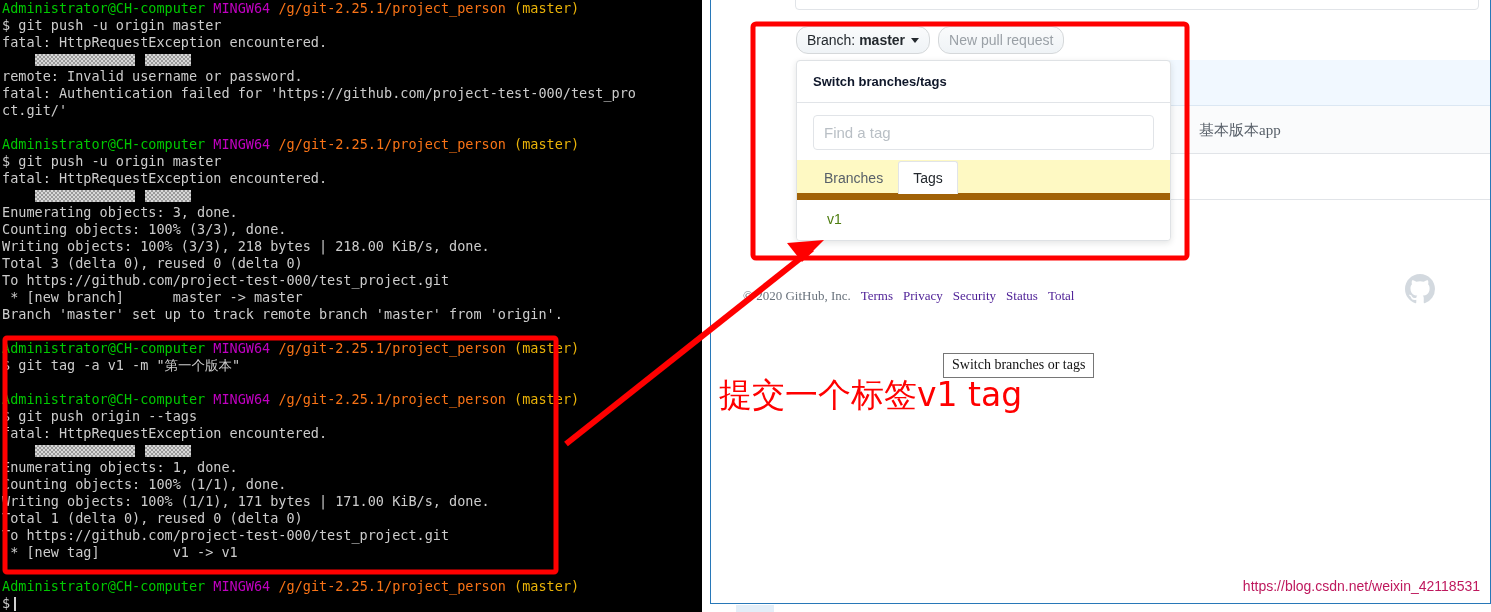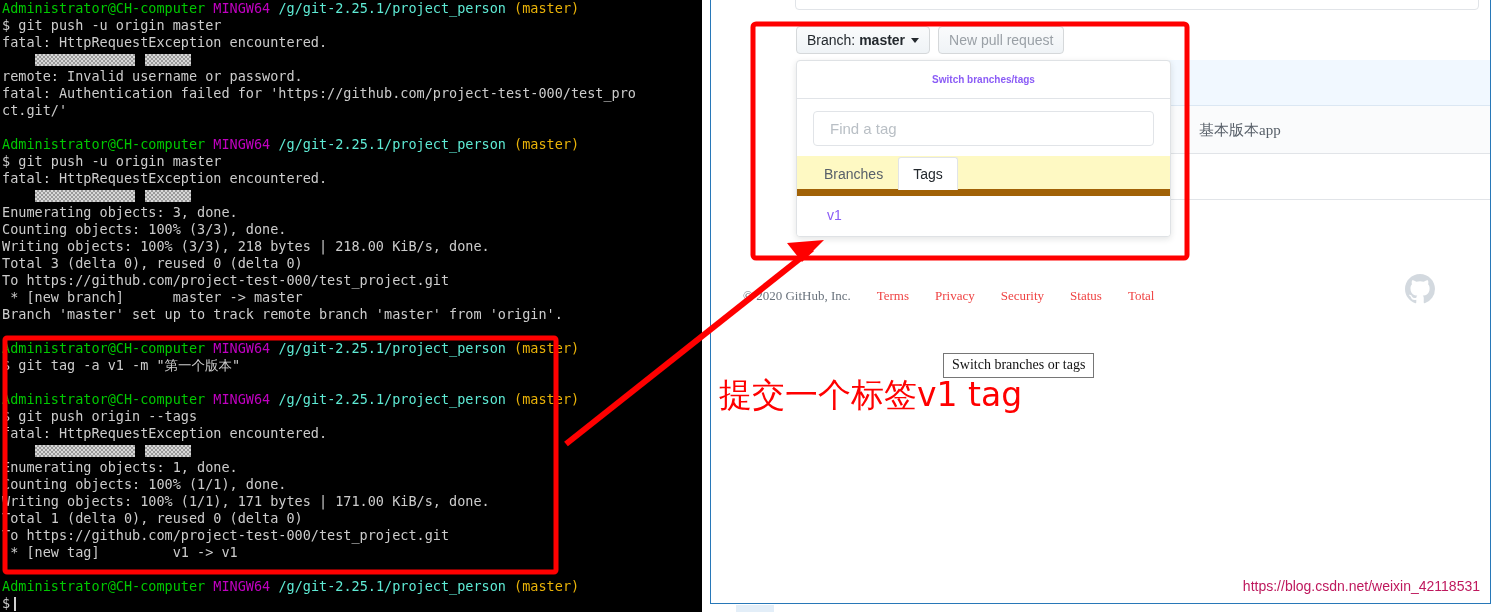--- a/index.html
+++ b/index.html
@@ -28,21 +28,21 @@
     font-size: 13.5px;
     line-height: 17px;
     color: #cccccc;
     overflow: hidden;
     white-space: pre;
     padding: 0 0 0 2px;
   }
   #terminal .ln { height: 17px; white-space: pre; }
   .c-green   { color: #00c800; }
   .c-magenta { color: #c000c0; }
-  .c-yellow  { color: #5eead4; }
+  .c-yellow  { color: #f97316; }
   .c-cyan    { color: #eab308; }
   .c-white   { color: #cccccc; }
 
   
   .mask {
     display: inline-block;
     height: 12px;
     vertical-align: -2px;
     background-image:
       linear-gradient(45deg, #9a9a9a 25%, transparent 25%, transparent 75%, #9a9a9a 75%),
@@ -106,21 +106,21 @@
   .branch-bar {
     position: absolute;
     left: 85px; top: 26px;
     display: flex;
     align-items: center;
   }
   .btn {
     font-family: "Liberation Sans", sans-serif;
     font-size: 14px;
     border: 1px solid #d5d8da;
-    border-radius: 4px;
+    border-radius: 12px;
     background: linear-gradient(#fafbfc, #eff3f6);
     padding: 5px 10px;
     color: #24292e;
     cursor: pointer;
     white-space: nowrap;
   }
   .btn-branch { color: #24292e; }
   .btn-branch .lbl-light { font-weight: 400; }
   .btn-branch .lbl-bold { font-weight: 700; }
   .caret {
@@ -143,33 +143,32 @@
     position: absolute;
     left: 85px; top: 60px;
     width: 375px;
     background: #ffffff;
     border: 1px solid #dfe2e5;
     border-radius: 4px;
     box-shadow: 0 2px 6px rgba(27,31,35,0.12);
     overflow: hidden;
   }
   .dd-header {
-    font-size: 10px;
+    font-size: 13px;
     font-weight: 700;
-    color: #8b5cf6;
+    color: #0f172a;
     padding: 13px 16px;
     border-bottom: 1px solid #e1e4e8;
-    text-align: center;
   }
   .dd-search-wrap { padding: 12px 16px 10px 16px; }
   .dd-search {
     width: 100%;
     font-family: "Liberation Sans", sans-serif;
     font-size: 15px;
-    padding: 8px 16px;
+    padding: 8px 10px;
     border: 1px solid #e1e4e8;
     border-radius: 4px;
     color: #24292e;
     outline: none;
     background: #fff;
   }
   .dd-search::placeholder { color: #b9bfc5; }
   .dd-tabs {
     display: flex;
     border-bottom: 7px solid #a16207;
@@ -189,44 +188,44 @@
   }
   .dd-tab.active {
     color: #24292e;
     background: #ffffff;
     border-color: #e1e4e8;
     border-top-left-radius: 3px;
     border-top-right-radius: 3px;
   }
   .dd-item {
     font-size: 14px;
-    color: #8b5cf6;
+    color: #4d7c0f;
     padding: 11px 16px 13px 30px;
     background: #fff;
     cursor: pointer;
   }
 
   
   .gh-footer {
     position: absolute;
     left: 0; top: 288px;
     width: 781px;
     display: flex;
     align-items: center;
   }
   .gh-footer .copy {
     margin-left: 32px;
     font-size: 13px;
     color: #6a737d;
     font-family: "Liberation Serif", serif;
   }
   .gh-footer a {
-    margin-left: 26px;
+    margin-left: 10px;
     font-size: 13px;
-    color: #ef4444;
+    color: #4c1d95;
     text-decoration: none;
     font-family: "Liberation Serif", serif;
   }
   .gh-mark {
     position: absolute;
     left: 694px; top: -14px;
     width: 30px; height: 30px;
     opacity: 0.85;
   }
 

